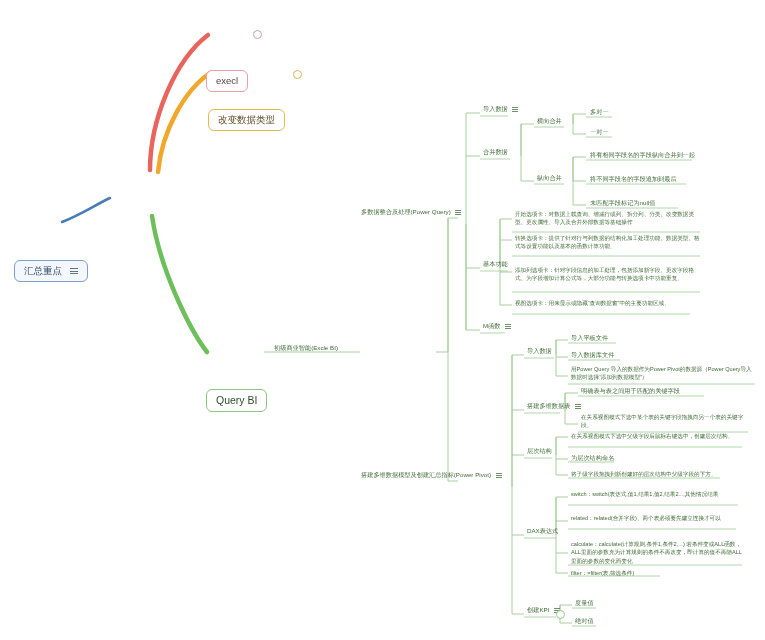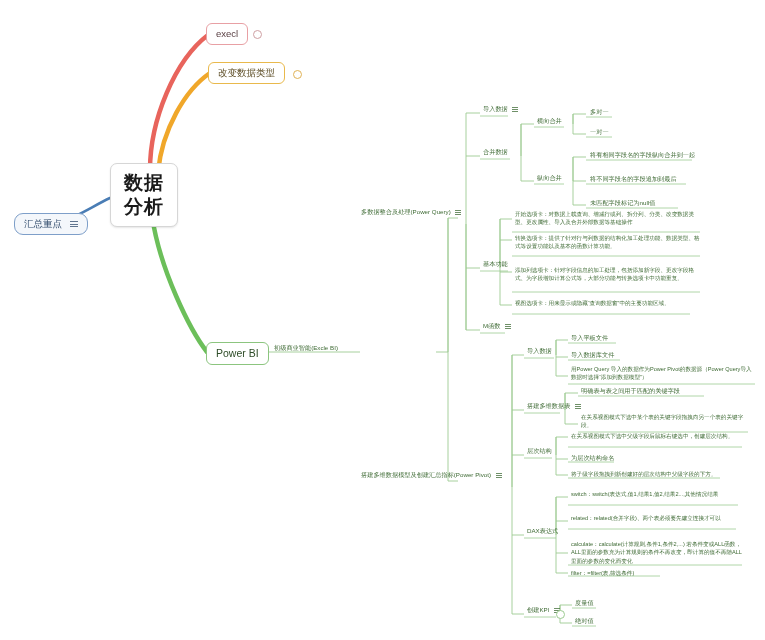--- a/index.html
+++ b/index.html
@@ -41,20 +41,21 @@
   .root-node .l2 { display: block; }
 
   
   .boxed {
     border-radius: 6px;
     border: 1px solid #999;
     background: #ffffff;
     padding: 4px 9px;
     font-size: 9.5px;
     color: #333;
+    margin-top: 47px;
   }
   .boxed.red    { border-color: #e8a0a4; color: #5a4044; }
   .boxed.orange { border-color: #e9b94c; color: #5a4a22; }
   .boxed.blue   { border-color: #7e9fc9; background: #f4f7fb; color: #2f4a6b; }
   .boxed.green  { border-color: #8cc57f; color: #2e4c27; font-size: 10.5px; }
 
   
   .plain {
     font-size: 6.2px;
     color: #3f6b35;
@@ -212,42 +213,38 @@
       <path d="M568,478 L720,478"></path>
       <path d="M568,505 L738,505"></path>
       <path d="M568,529 L736,529"></path>
       <path d="M568,565 L742,565"></path>
       <path d="M568,576 L660,576"></path>
       <path d="M572,608 L596,608"></path>
       <path d="M572,626 L596,626"></path>
     </g>
   </svg>
 
-  <div class="node root-node" style="left:110px; top:163px;">
-    <span class="l1">数据</span>
-    <span class="l2">分析</span>
-  </div>
 
   <div class="node boxed red" style="left:206px; top:23px;">
     <span>execl</span>
   </div>
   <div class="handle" style="left:253px; top:30px;"></div>
 
   <div class="node boxed orange" style="left:208px; top:62px;">
     <span>改变数据类型</span>
   </div>
   <div class="handle orange" style="left:293px; top:70px;"></div>
 
-  <div class="node boxed blue" style="left:14px; top:213px;border-radius:9px;">
+  <div class="node boxed blue" style="left:14px; top:213px;">
     <span>汇总重点</span>
     <span class="glyph"><i></i><i></i><i></i></span>
   </div>
 
   <div class="node boxed green" style="left:206px; top:342px;">
-    <span>Power BI</span>
+    <span>Query BI</span>
   </div>
 
   <div class="node plain" style="left:272px; top:343px;">
     <span>初级商业智能(Excle BI)</span>
   </div>
 
   <div class="node plain" style="left:359px; top:207px;">
     <span>多数据整合及处理(Power Query)</span>
     <span class="glyph sm"><i></i><i></i><i></i></span>
   </div>

